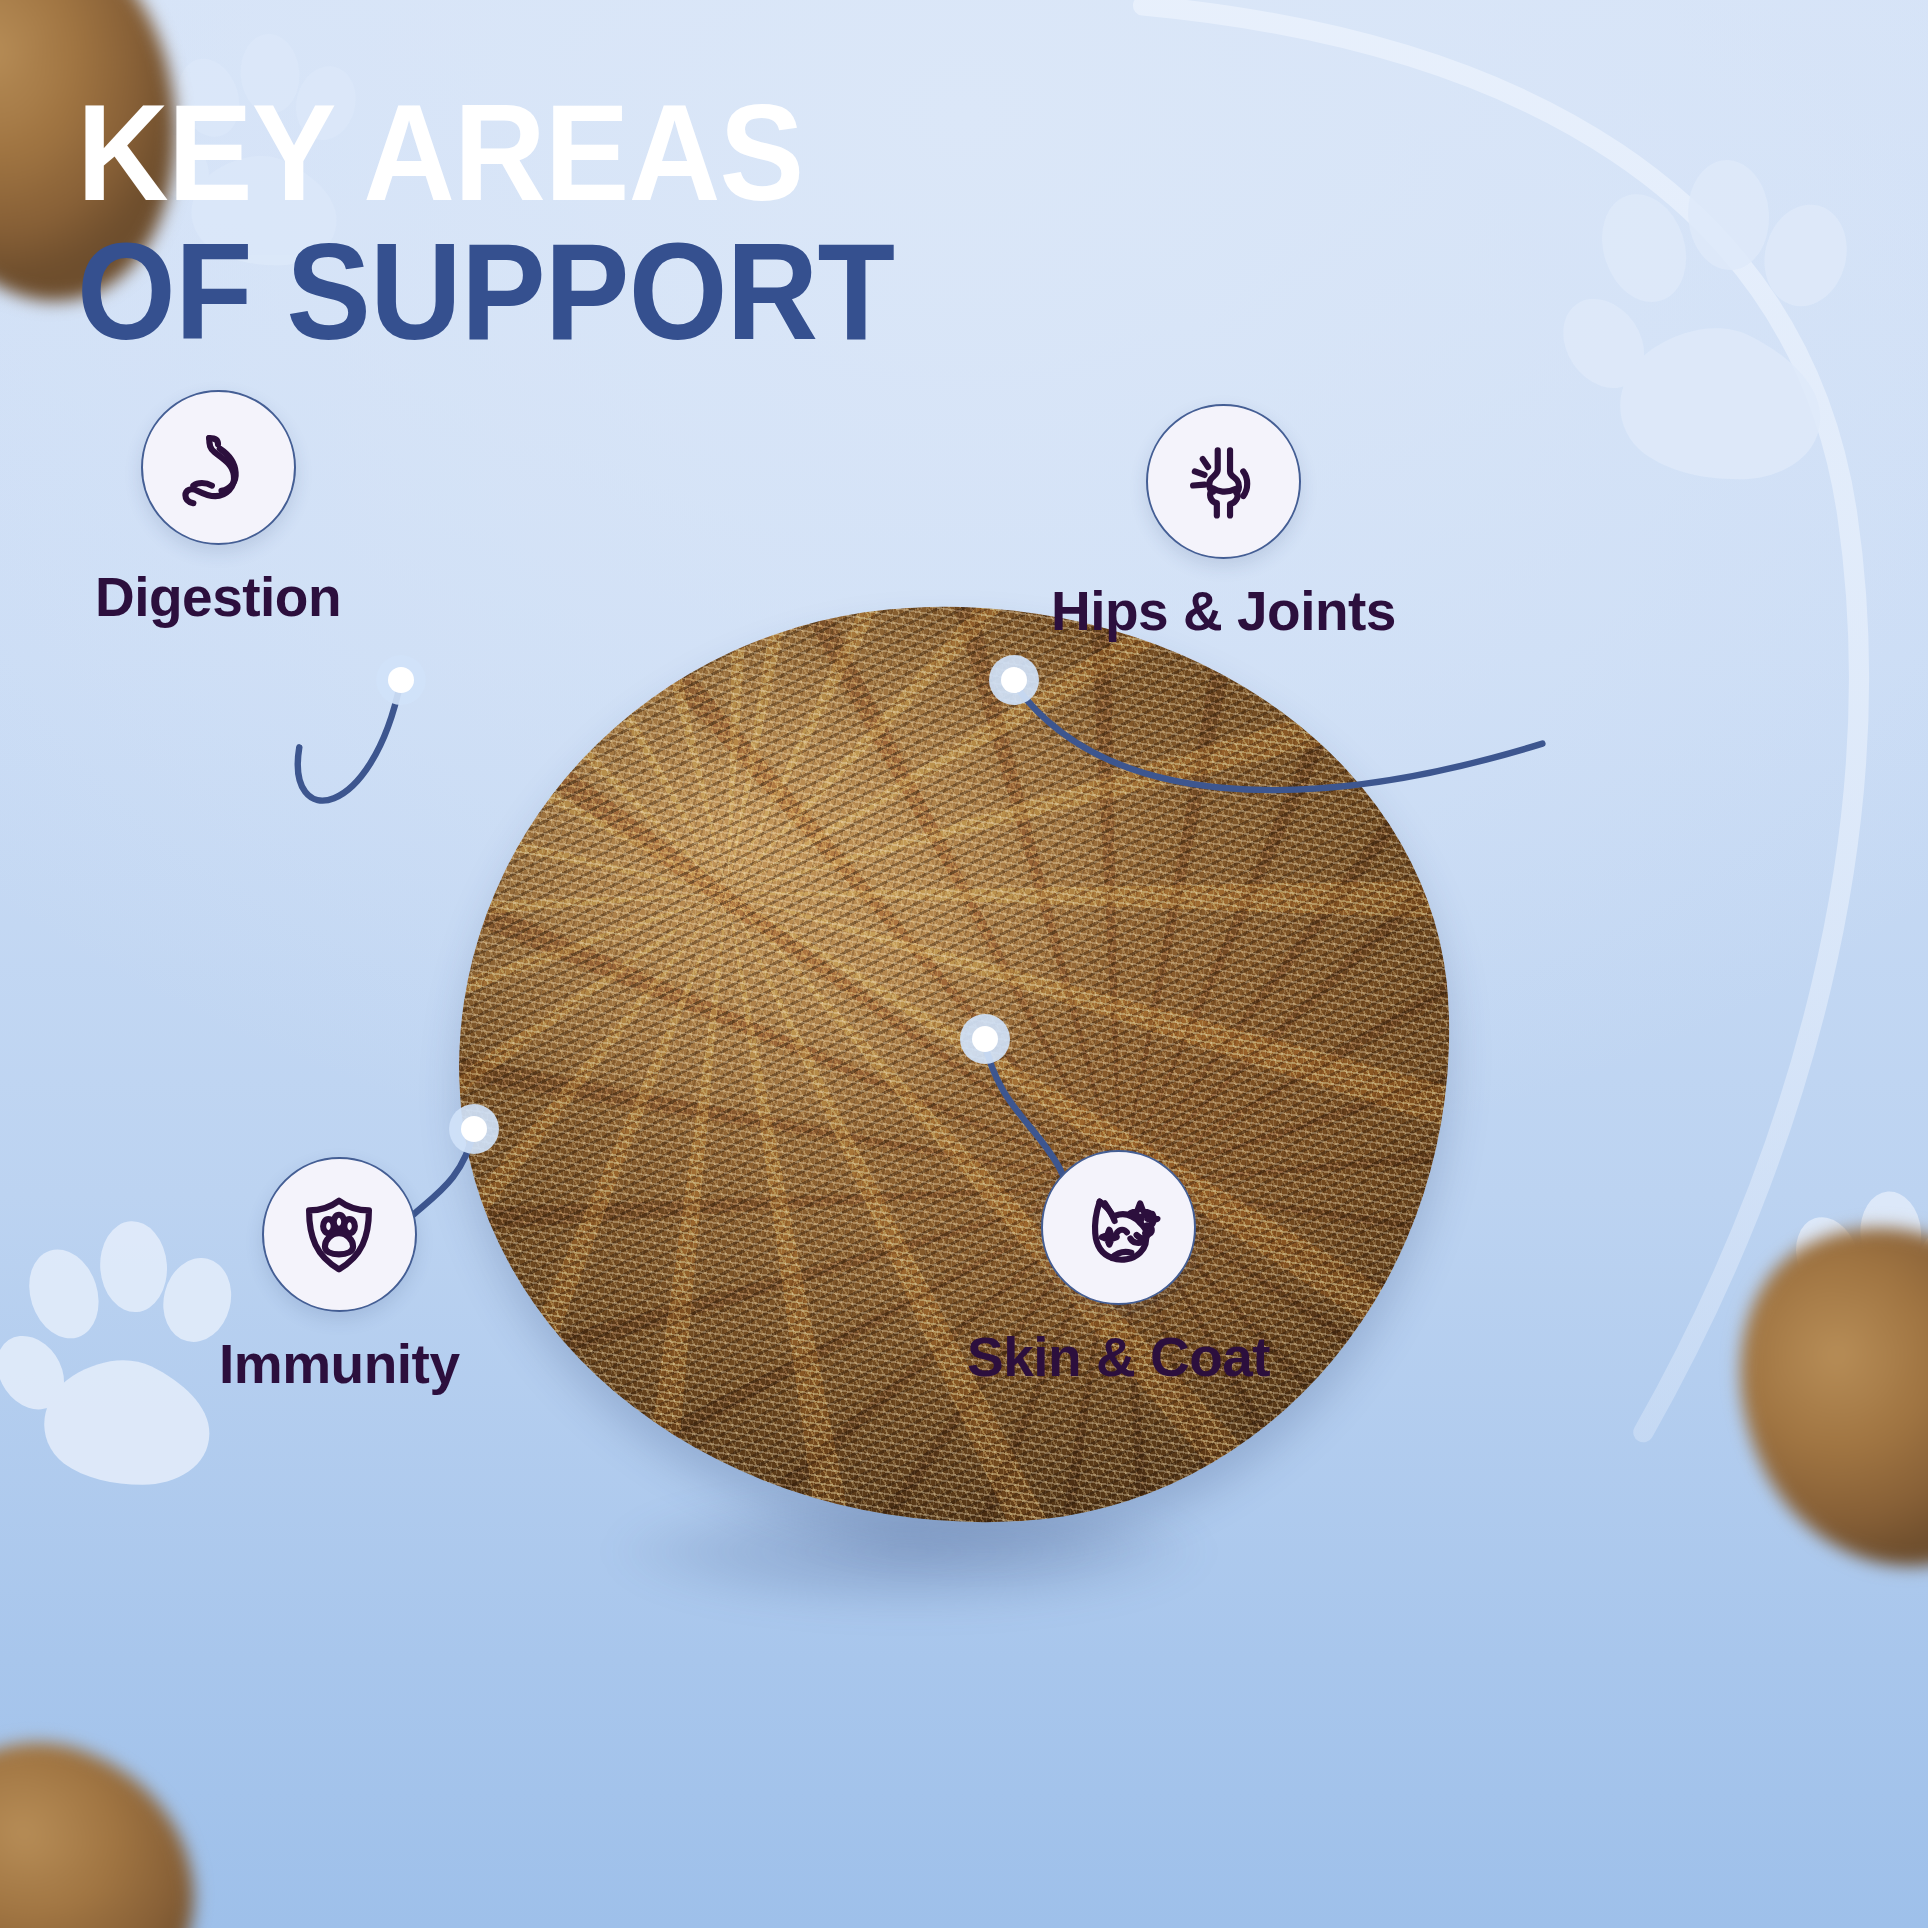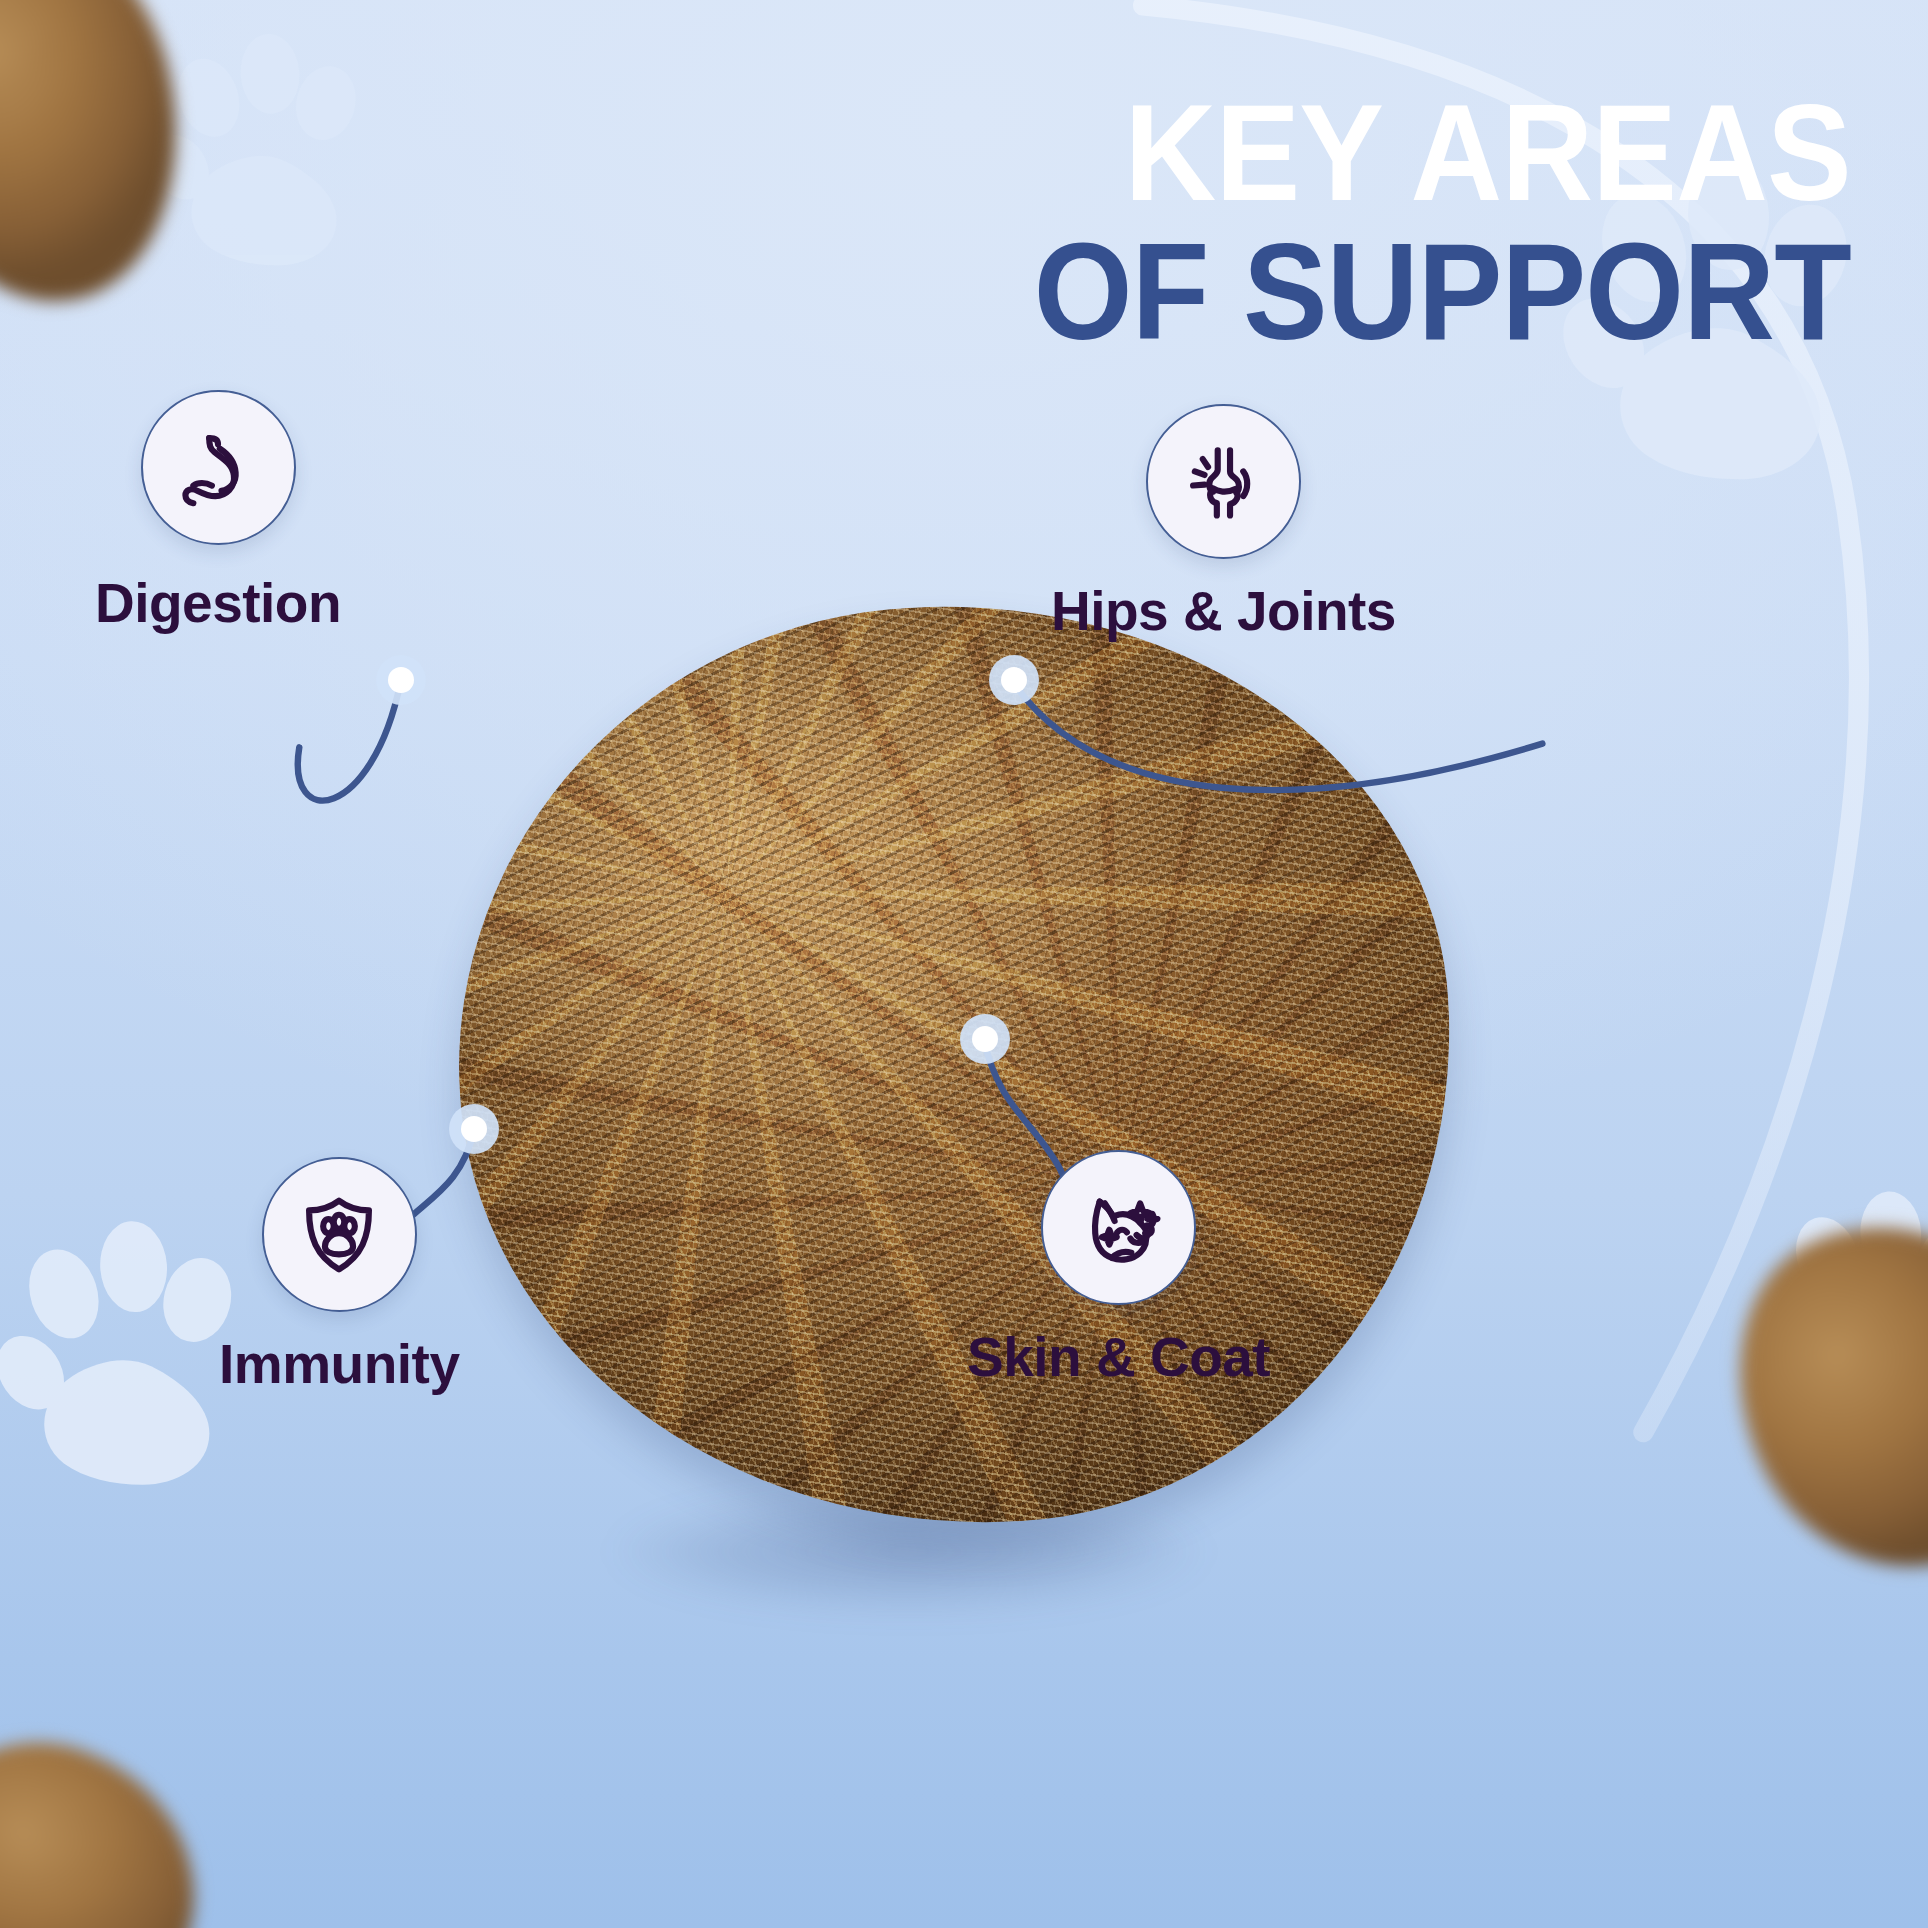--- a/index.html
+++ b/index.html
@@ -24,21 +24,21 @@
   .kibble-corner{position:absolute;pointer-events:none;border-radius:46% 54% 50% 50%/52% 48% 52% 48%;
     filter:blur(8.3px);
     background-image:
       repeating-linear-gradient(9deg, rgba(255,255,255,.22) 0 1.8px, rgba(0,0,0,0) 1.8px 6.4px),
       repeating-linear-gradient(-16deg, rgba(60,30,6,.30) 0 2.8px, rgba(0,0,0,0) 2.8px 10px),
       repeating-linear-gradient(74deg, rgba(255,226,170,.26) 0 1.8px, rgba(0,0,0,0) 1.8px 8.3px),
       radial-gradient(68% 60% at 38% 32%, #b98a4d 0%, #9d6c33 45%, #7e5225 78%, #5f3c19 100%);
   }
 
   
-  .title-wrap{position:absolute;top:88px;left:0;width:1928px;text-align:right;}
+  .title-wrap{position:absolute;top:88px;left:0;width:1928px;text-align:left;}
   .title-line{
     font-family:"Liberation Sans",sans-serif;
     font-weight:bold;letter-spacing:-0.9px;line-height:.94;
     margin:0;
     transform:scaleX(.92);
   }
   .title-1{font-size:138px;color:#ffffff;}
   .title-2{font-size:138px;color:#35508f;margin-top:9.2px;}
 
   
@@ -230,21 +230,21 @@
   <div class="marker" style="left:989px;top:655px;z-index:5;">
     <i></i>
   </div>
   <div class="marker" style="left:449px;top:1104px;z-index:5;">
     <i></i>
   </div>
   <div class="marker" style="left:960px;top:1014px;z-index:5;">
     <i></i>
   </div>
 
-  <div class="node" id="node-digestion" style="z-index:6;gap:6px;">
+  <div class="node" id="node-digestion" style="z-index:6;">
     <div class="bubble">
       <svg class="ic" width="88" height="88" viewBox="0 0 100 100">
         <path d="M40 16 c0 8 1 12 6 16 c9 7 20 13 22 26 c2 14 -9 24 -21 24 c-8 0 -14 -3 -20 -6 c-8 -4 -14 -1 -14 5 c0 5 4 8 9 9"></path>
         <path d="M40 16 c8 0 10 3 10 7"></path>
         <path d="M52 28 c9 6 17 14 18 27 c1 11 -6 19 -16 21"></path>
         <path d="M22 70 c5 -4 14 -4 21 0"></path>
       </svg>
     </div>
     <div class="label">Digestion</div>
   </div>

